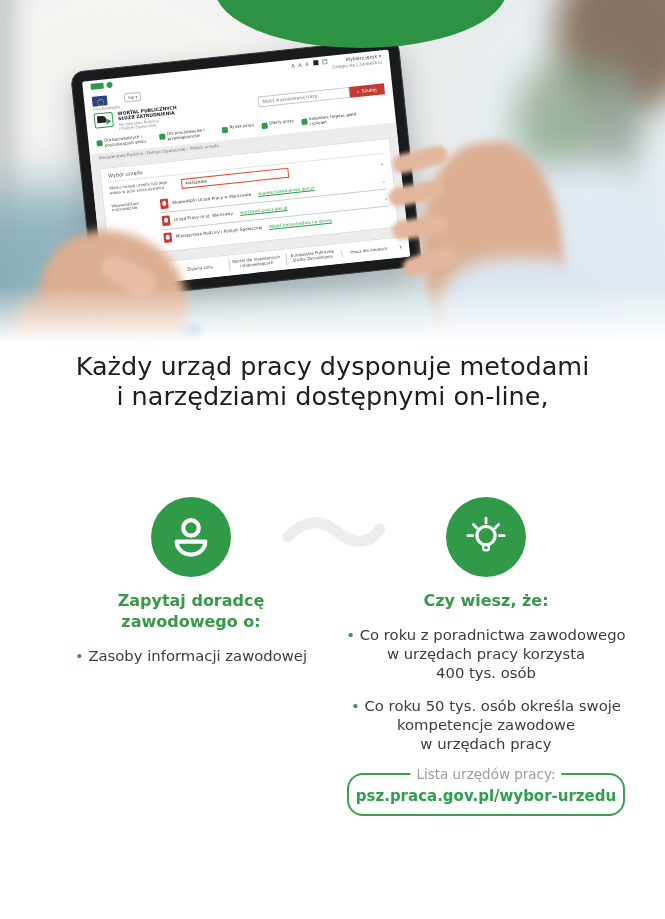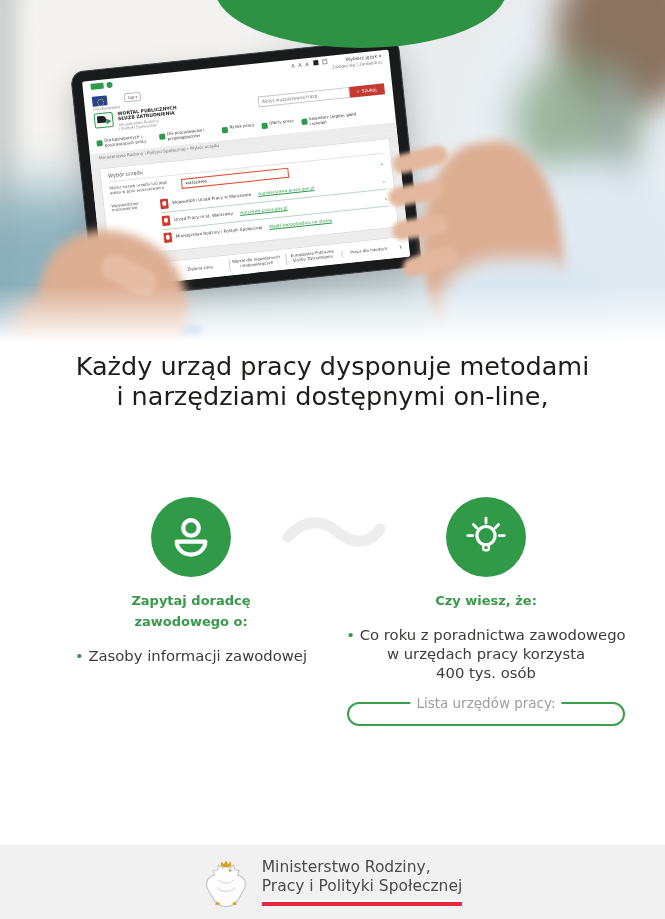--- a/index.html
+++ b/index.html
@@ -105,21 +105,21 @@
   .headline .hl-bold{font-weight:normal;white-space:pre-line;display:block;}
   .headline .hl-reg{white-space:pre-line;display:block;}
 
   
   .features{position:absolute;top:497px;left:0;width:665px;height:340px;}
   .feat-col{position:absolute;text-align:center;}
   .col-left{left:35px;width:312px;}
   .col-right{left:345px;width:282px;}
   .feat-icon{width:80px;height:80px;border-radius:50%;background:#319a48;margin:0 auto;display:flex;align-items:center;justify-content:center;}
   .wave{position:absolute;left:282px;top:16px;width:104px;height:40px;z-index:1;}
-  .col-heading{color:#37994a;font-weight:bold;font-size:13px;line-height:21px;margin-top:13px;white-space:pre-line;}
+  .col-heading{color:#37994a;font-weight:bold;font-size:16px;line-height:21px;margin-top:13px;white-space:pre-line;}
   .bullet{font-size:14.8px;line-height:19px;color:#3c3c3b;margin-top:14px;white-space:pre-line;}
   .bullet::before{content:"• ";color:#37994a;}
 
   
   .cta{position:relative;border:2px solid #3aa04e;border-radius:16px;margin:20px 2px 0;padding:11px 6px 9px;}
   .cta-label{position:absolute;top:-9px;left:50%;transform:translateX(-50%);background:#fff;padding:0 6px;
              font-size:13.5px;color:#9d9d9c;white-space:nowrap;}
   .cta-url{color:#2f9e4d;font-weight:bold;font-size:15px;text-decoration:none;}
 
   
@@ -310,35 +310,25 @@
           <line x1="22" y1="22" x2="27" y2="27" stroke="#fff" stroke-width="4" stroke-linecap="round"></line>
           <line x1="58" y1="22" x2="53" y2="27" stroke="#fff" stroke-width="4" stroke-linecap="round"></line>
           <line x1="14" y1="38" x2="21" y2="38" stroke="#fff" stroke-width="4" stroke-linecap="round"></line>
           <line x1="59" y1="38" x2="66" y2="38" stroke="#fff" stroke-width="4" stroke-linecap="round"></line>
         </svg>
       </div>
       <div class="col-heading">Czy wiesz, że:</div>
       <div class="bullet">Co roku z poradnictwa zawodowego
 w urzędach pracy korzysta
 400 tys. osób</div>
+      <div class="bullet">Co roku 50 tys. osób określa swoje
+kompetencje zawodowe
+w urzędach pracy</div>
 
       <div class="cta">
         <span class="cta-label">Lista urzędów pracy:</span>
+        <a class="cta-url" href="#">psz.praca.gov.pl/wybor-urzedu</a>
       </div>
     </div>
   </div>
 
-  <div class="footer">
-    <svg width="46" height="52" viewBox="0 0 60 66">
-      <path d="M30 10 l4 5 6-4 1 6 6 1 -2 6 c9 2 11 9 10 16 l-9 16 c-3 6 -9 9 -16 9 s-13 -3 -16 -9 l-9 -16 c-1 -7 1 -14 10 -16 l-2 -6 6 -1 1 -6 6 4 z" fill="#fdfdfd" stroke="#c9c9c9" stroke-width="1.6"></path>
-      <path d="M24 6 l3 4 3 -5 3 5 3 -4 1 6 -7 2 -7 -2 z" fill="#d9a21b"></path>
-      <path d="M34 16 l5 2 -5 2 z" fill="#d9a21b"></path>
-      <path d="M18 58 l5 4 -7 1 z M42 58 l-5 4 7 1 z" fill="#d9a21b"></path>
-      <path d="M20 30 c4 6 16 6 20 0 M18 40 c5 7 19 7 24 0" fill="none" stroke="#d8d8d8" stroke-width="1.4"></path>
-    </svg>
-    <div>
-      <div class="ministry">Ministerstwo Rodziny,
-Pracy i Polityki Społecznej</div>
-      <div class="flag-bar"></div>
-    </div>
-  </div>
 
 </div>
 
 </body></html>

